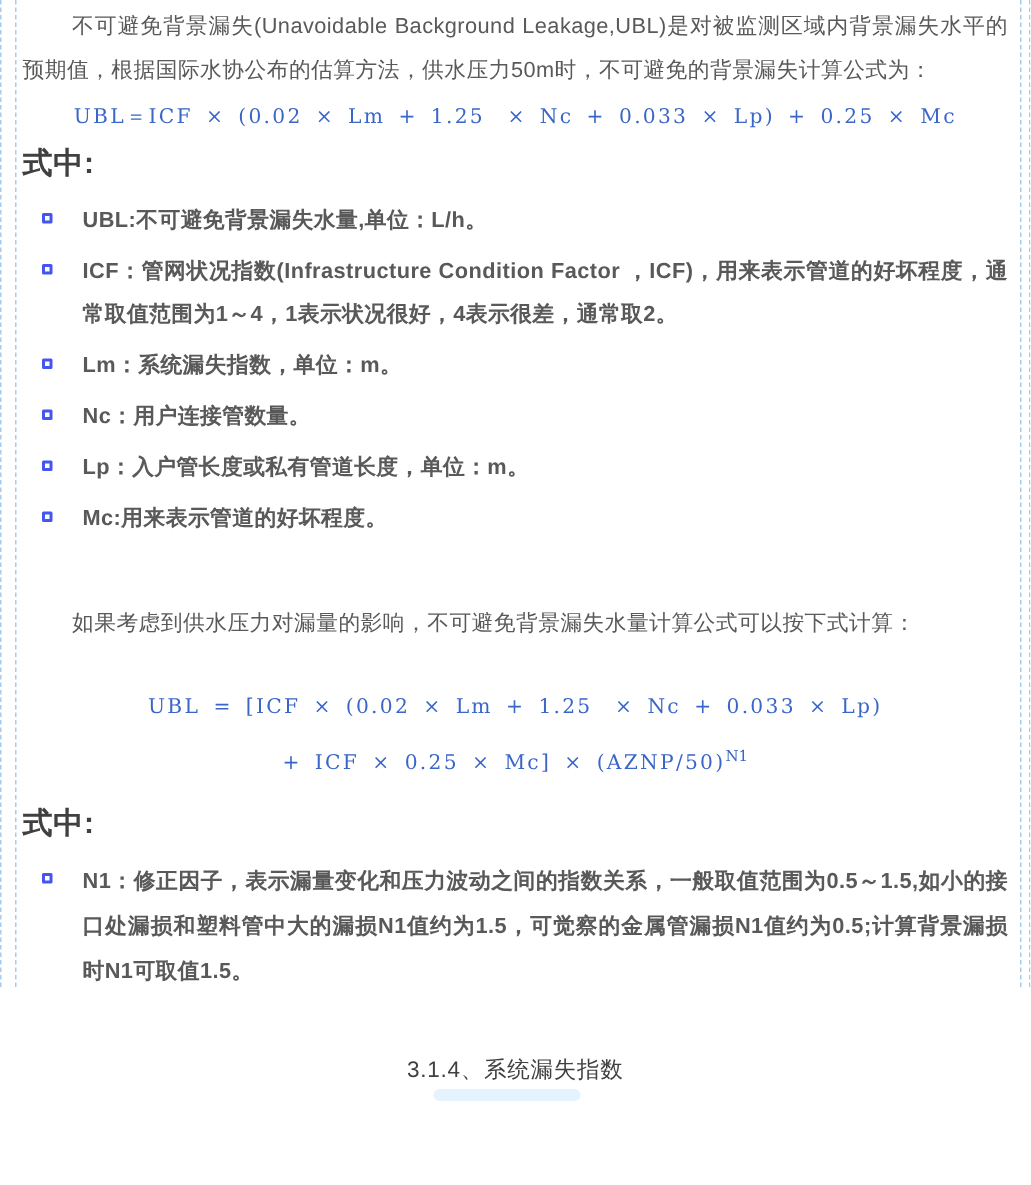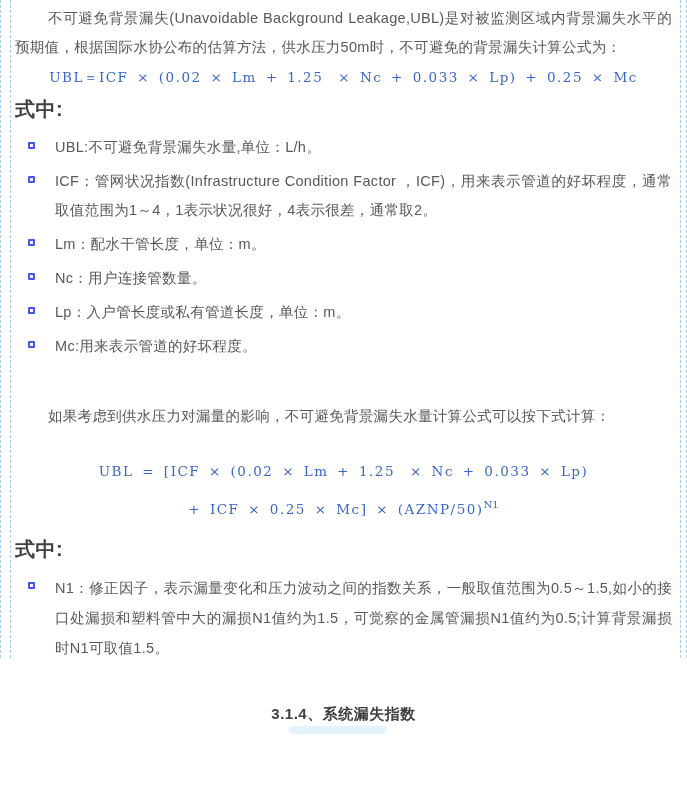--- a/index.html
+++ b/index.html
@@ -54,27 +54,27 @@
     display:flex;align-items:flex-start;
     margin-bottom:5px;
   }
   .sq{
     flex:0 0 auto;width:7px;height:7px;
     border:2px solid var(--bullet-blue);border-radius:1px;
     margin:9px 20px 0 13px;background:#fff;
   }
   .li-text{
     flex:1;font-size:14.5px;line-height:29px;
-    text-align:justify;letter-spacing:.3px;color:var(--text-gray);
+    text-align:justify;letter-spacing:.3px;color:var(--text-gray);font-weight:bold;
   }
   .deflist-2 .li-text{line-height:30px;}
   .gap-top-lg{margin-top:41px;}
   .section-heading{
     margin-top:41px;text-align:center;
-    font-size:15px;font-weight:bold;color:var(--bold-dark);
+    font-size:15px;font-weight:normal;color:var(--bold-dark);
     letter-spacing:.5px;line-height:20px;
   }
   .heading-wrap{position:relative;display:inline-block;}
   .heading-highlight{
     position:absolute;left:18px;bottom:-10px;
     width:98px;height:8px;border-radius:4px;
     background:var(--highlight);
   }
 </style>
 </head>
@@ -93,21 +93,21 @@
       <li>
         <span class="sq"></span>
         <span class="li-text">UBL:不可避免背景漏失水量,单位：L/h。</span>
       </li>
       <li>
         <span class="sq"></span>
         <span class="li-text">ICF：管网状况指数(Infrastructure Condition Factor ，ICF)，用来表示管道的好坏程度，通常取值范围为1～4，1表示状况很好，4表示很差，通常取2。</span>
       </li>
       <li>
         <span class="sq"></span>
-        <span class="li-text">Lm：配水干管长度，单位：m。</span>
+        <span class="li-text">Lm：系统漏失指数，单位：m。</span>
       </li>
       <li>
         <span class="sq"></span>
         <span class="li-text">Nc：用户连接管数量。</span>
       </li>
       <li>
         <span class="sq"></span>
         <span class="li-text">Lp：入户管长度或私有管道长度，单位：m。</span>
       </li>
       <li>

